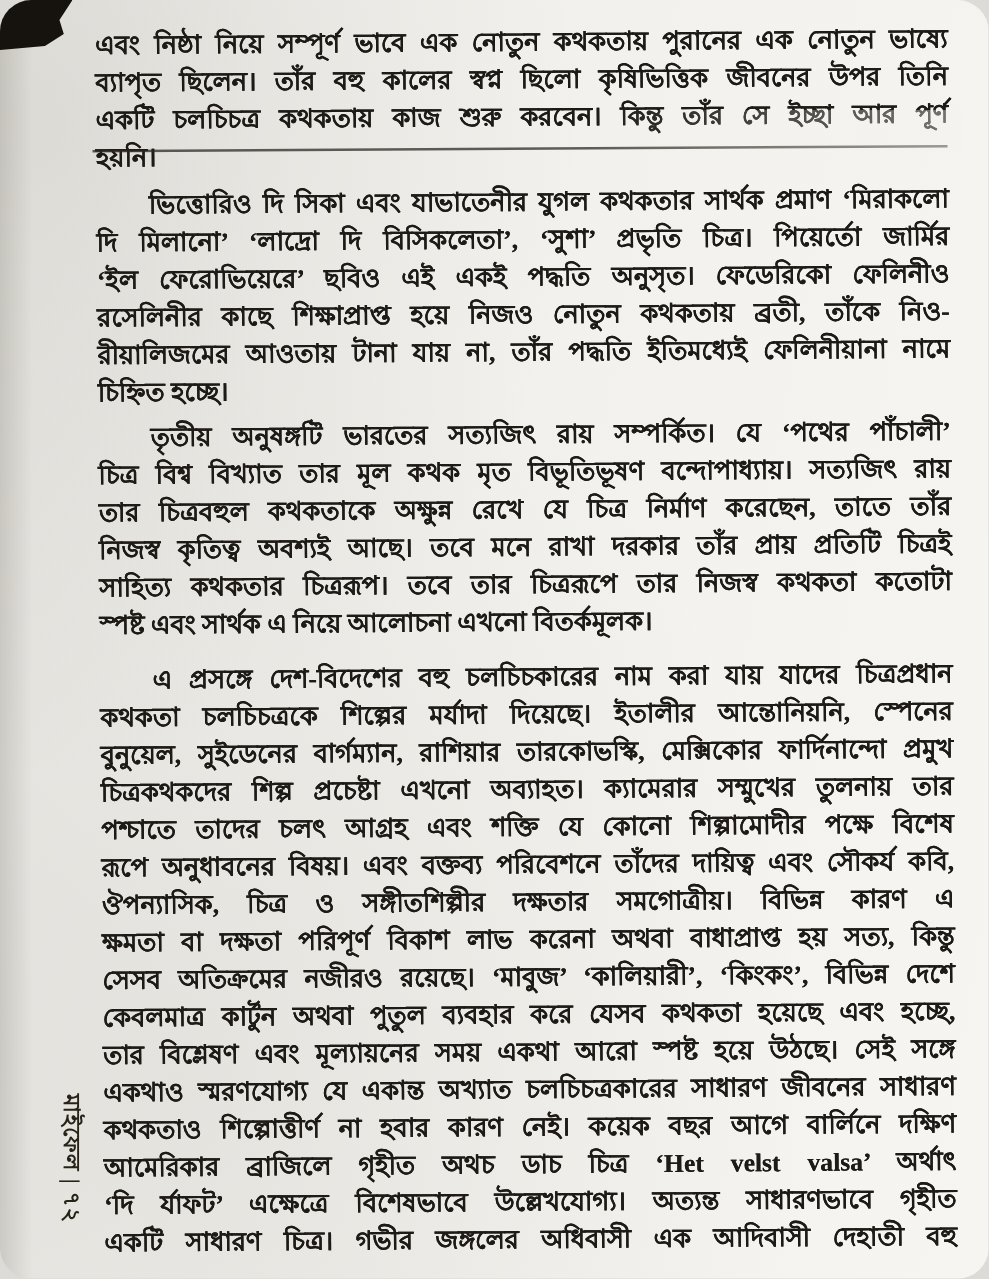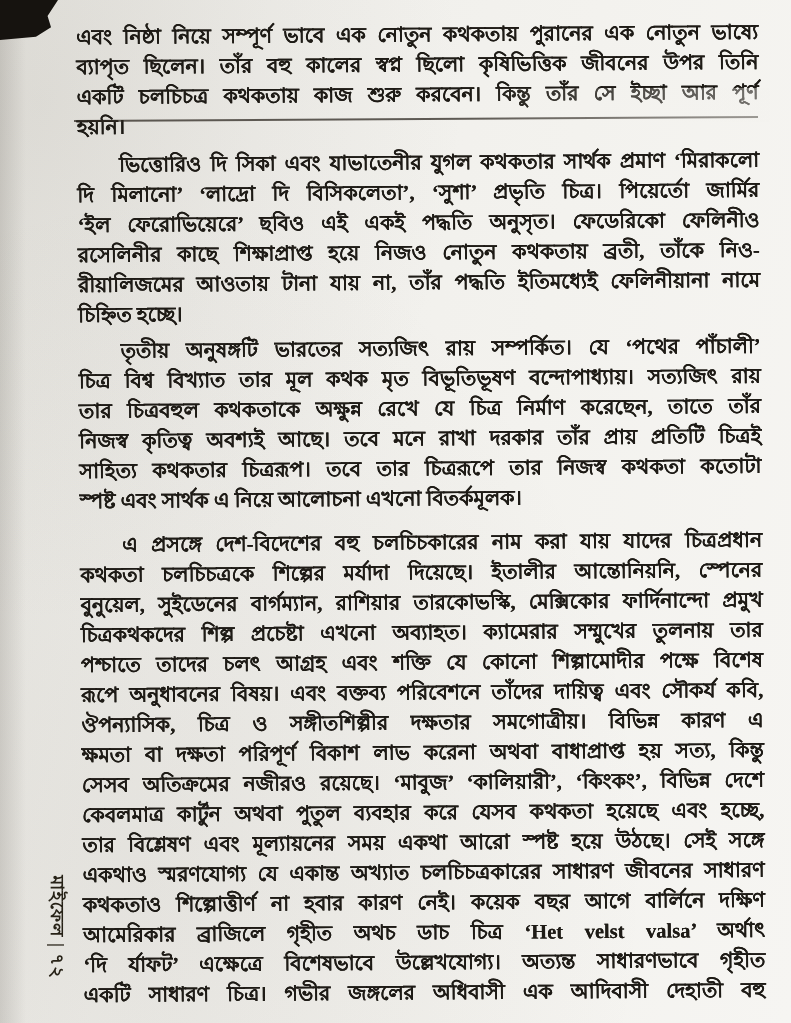--- a/index.html
+++ b/index.html
@@ -4,20 +4,21 @@
 <style>
   html,body{margin:0;padding:0;background:#dcdbd7;}
   .page{
     position:relative;width:791px;height:1023px;overflow:hidden;
     background:
       radial-gradient(ellipse at 18% 85%, rgba(120,112,100,0.10), rgba(0,0,0,0) 55%),
       radial-gradient(ellipse at 5% 10%, rgba(120,112,100,0.12), rgba(0,0,0,0) 40%),
       linear-gradient(100deg,#e9e8e3 0%,#f0efeb 28%,#f3f2ee 62%,#f6f5f2 100%);
     font-family:"Liberation Serif","DejaVu Sans",serif;
     color:#1e1b16;
+    border-radius:25px;
   }
   .edge-left{position:absolute;left:0;top:0;bottom:0;width:26px;
     background:linear-gradient(to right,rgba(70,64,55,0.16),rgba(70,64,55,0));}
   .corner-mark{position:absolute;left:0;top:0;width:58px;height:40px;background:#16130f;
     clip-path:polygon(0 0,100% 0,82% 40%,88% 68%,62% 92%,0 100%);}
   .text-block{
     position:absolute;left:76px;top:20px;width:682px;
     transform:rotate(-0.45deg);transform-origin:40% 0;
     font-size:20.5px;font-weight:600;
     text-shadow:0 0 0.5px currentColor;

